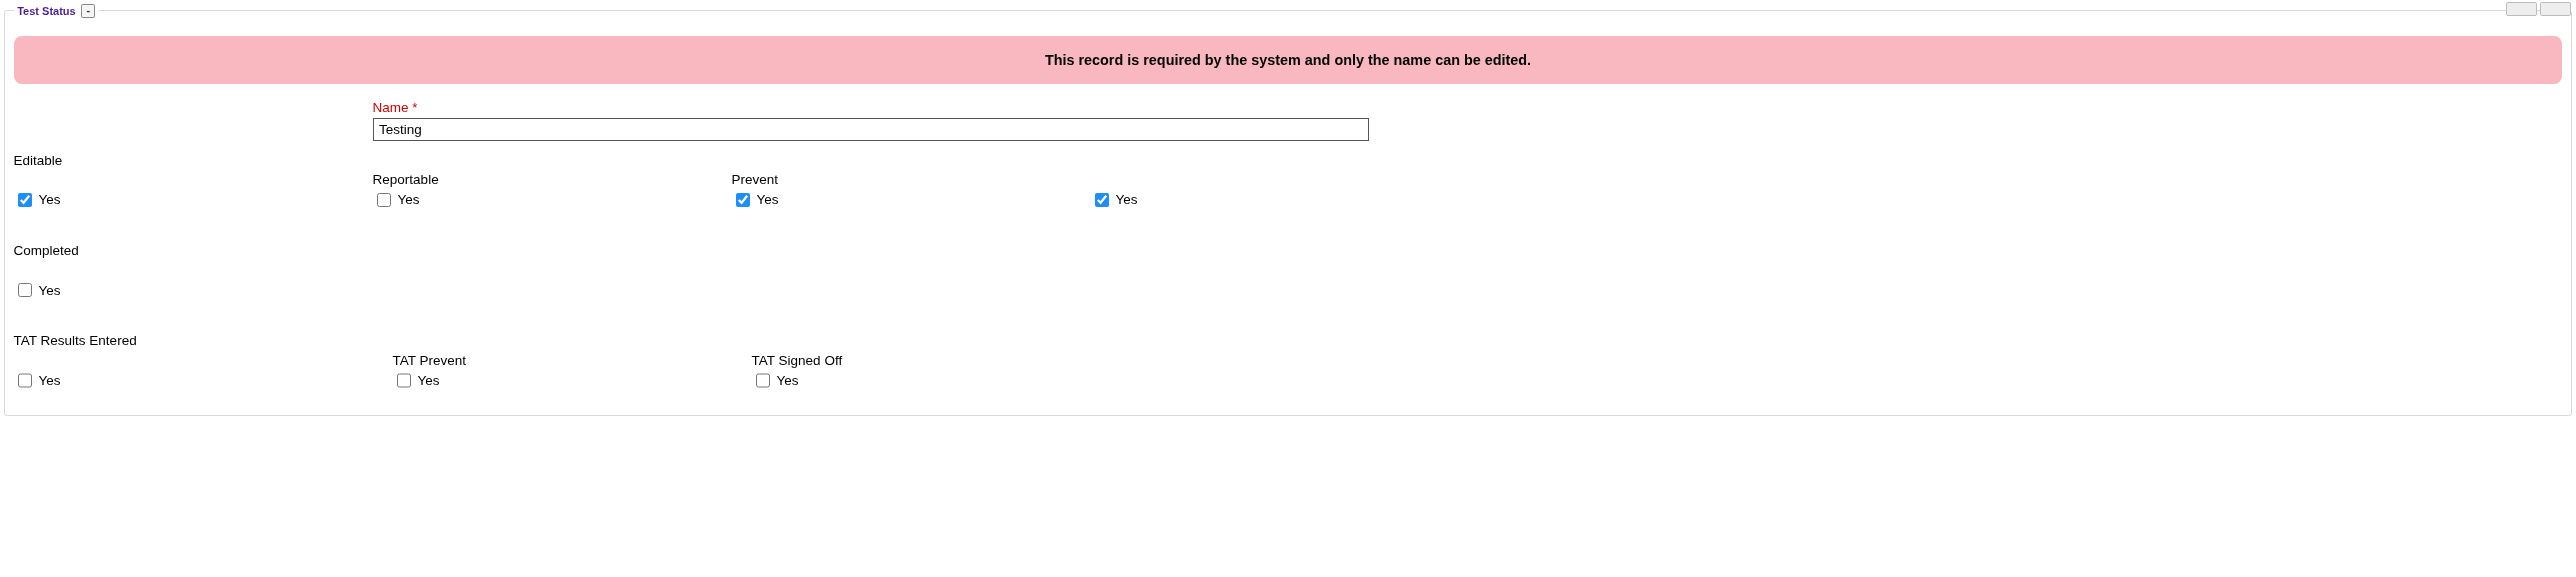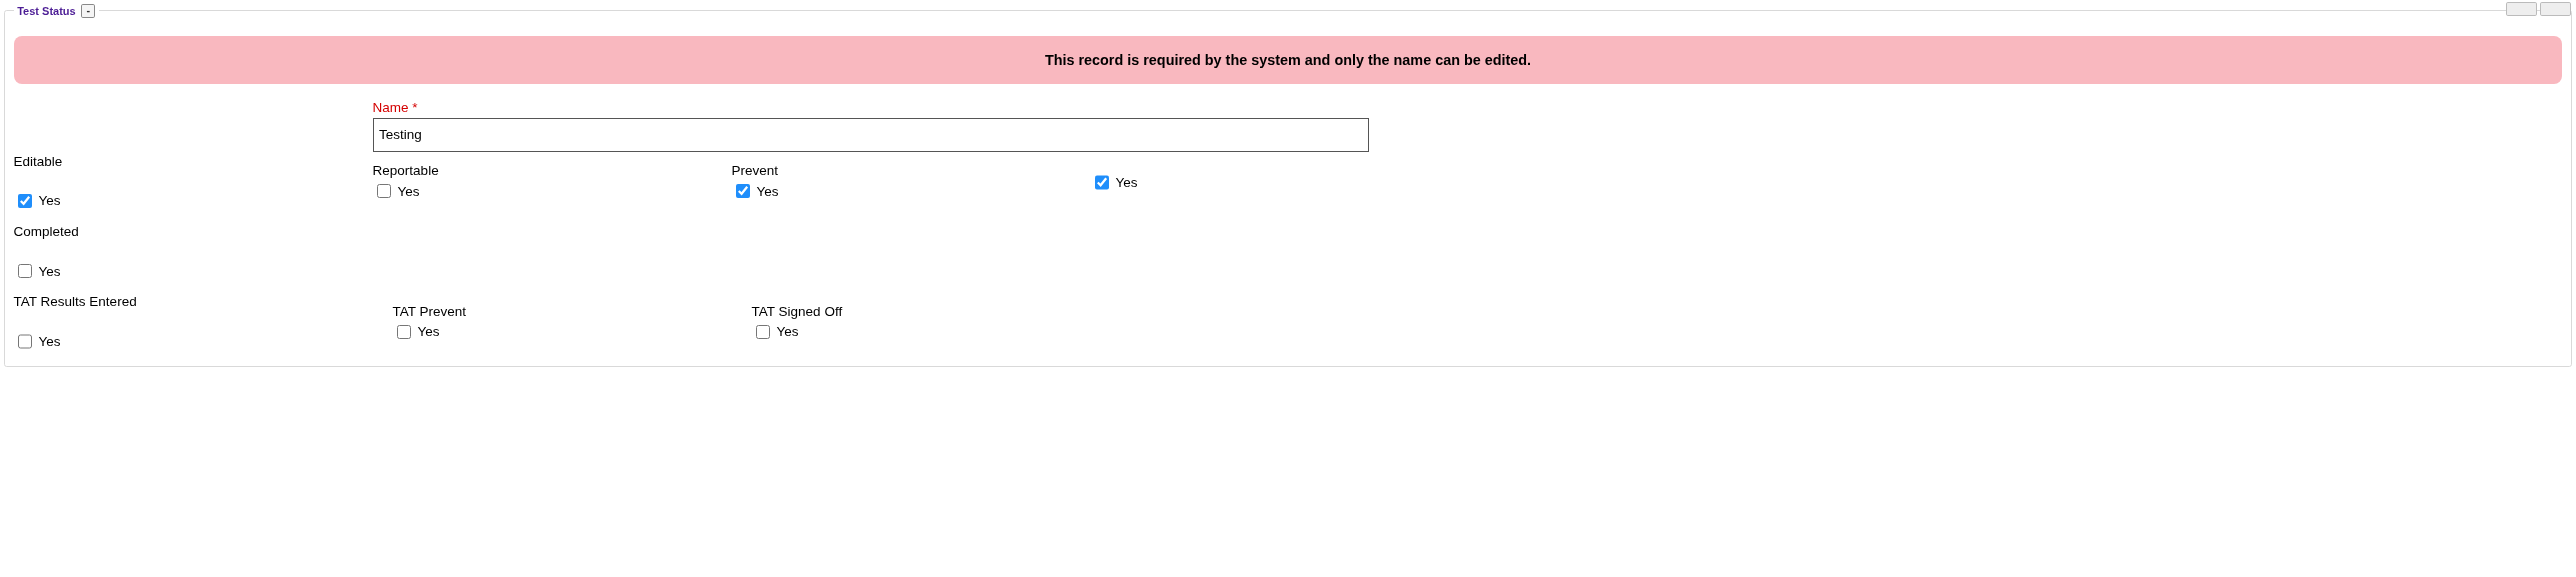--- a/index.html
+++ b/index.html
@@ -63,44 +63,44 @@
     border-radius: 8px;
     text-align: center;
     font-weight: bold;
     font-size: 14.4px;
     padding: 16px 9px;
     margin: 18px 0 16px 0;
     color: #000;
   }
   .row {
     display: flex;
-    align-items: center;
+    align-items: flex-end;
     gap: 9px;
-    margin: 2px 0;
+    margin: 12px 0;
   }
   .col {
     display: flex;
     flex-direction: column;
     gap: 2.7px;
   }
   .c1 { flex: 0 0 350px; gap: 22px; }
   .c2 { flex: 0 0 350px; }
   .c3 { flex: 0 0 350px; }
   .c4 { flex: 1 1 auto; }
   .fld-label { font-size: 13.5px; }
   .required-label { color: #d40000; font-weight: 500; }
   .chk-line { display: flex; align-items: center; gap: 3.6px; }
   input[type=checkbox] {
     width: 14.4px; height: 14.4px;
     accent-color: #1f8efb;
   }
   .name-input {
     width: 100%;
     max-width: 996px;
-    height: 34px;
+    height: 23px;
     border: 0.9px solid #555;
     padding: 1.8px 5.4px;
     font-size: 13.5px;
     background: #fff;
   }
   .custom-input {
     width: 332px;
     height: 20px;
     border: 0.9px solid #555;
     padding: 0.9px 5.4px;

